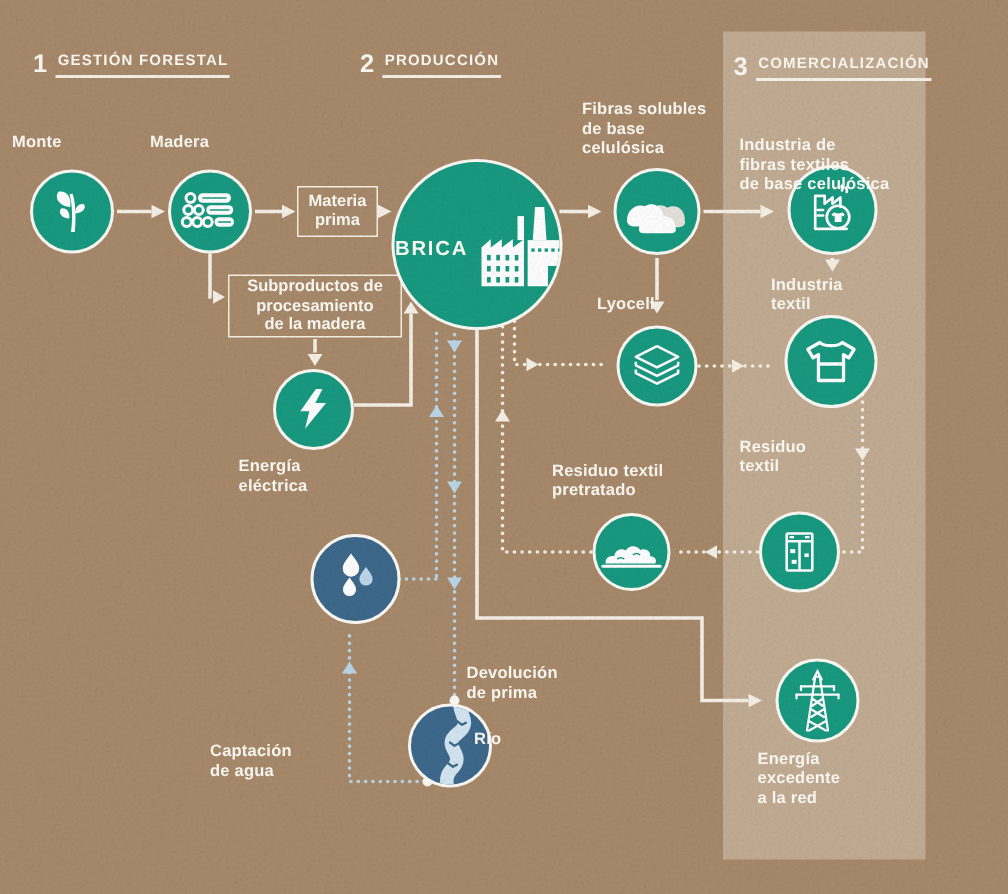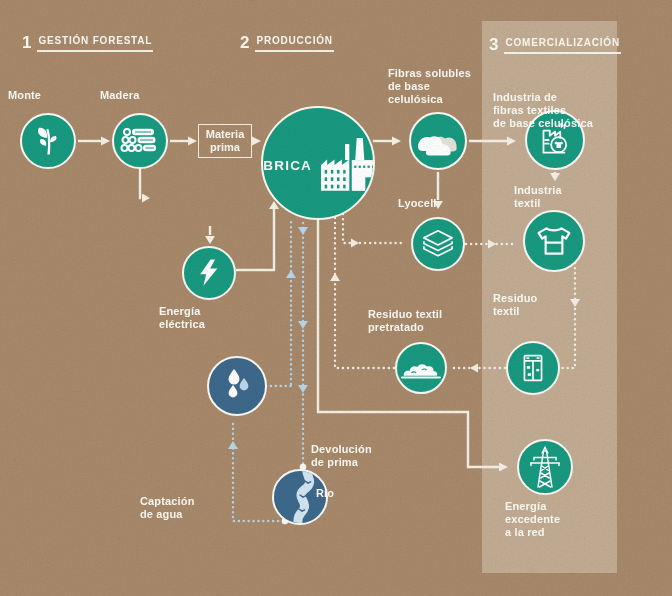--- a/index.html
+++ b/index.html
@@ -107,20 +107,23 @@
     <span class="num">2</span>
     <span class="slabel">PRODUCCIÓN</span>
   </div>
   <div class="sec" style="left:489px;top:35px;">
     <span class="num">3</span>
     <span class="slabel">COMERCIALIZACIÓN</span>
   </div>
 
   <div class="pbox" style="left:198px;top:124px;width:54px;height:34px;">Materia
 prima</div>
+  <div class="pbox" style="left:152px;top:183px;width:116px;height:42px;">Subproductos de
+procesamiento
+de la madera</div>
 
   <div class="node" style="left:20px;top:113px;width:56px;height:56px;">
     <svg viewBox="0 0 40 40" width="34" height="34">
       <g fill="#fff">
         <path d="M19.2,36 C20.5,27 20.5,15 18,6.5 L20.5,6 C23.3,14 23,28 22.2,36 Z"></path>
         <path d="M18.6,16.5 C10.5,16 5.5,9.5 9.5,4.5 C16.5,3.5 19.8,10 18.6,16.5 Z"></path>
         <path d="M17.8,25.5 C12,25.3 8.8,21 11.4,17.6 C16.4,17 18.5,21.2 17.8,25.5 Z"></path>
         <path d="M22.6,21.5 C28.6,21.2 31.6,17.2 29.2,14.2 C24.4,13.7 22.2,17.6 22.6,21.5 Z"></path>
       </g>
     </svg>

